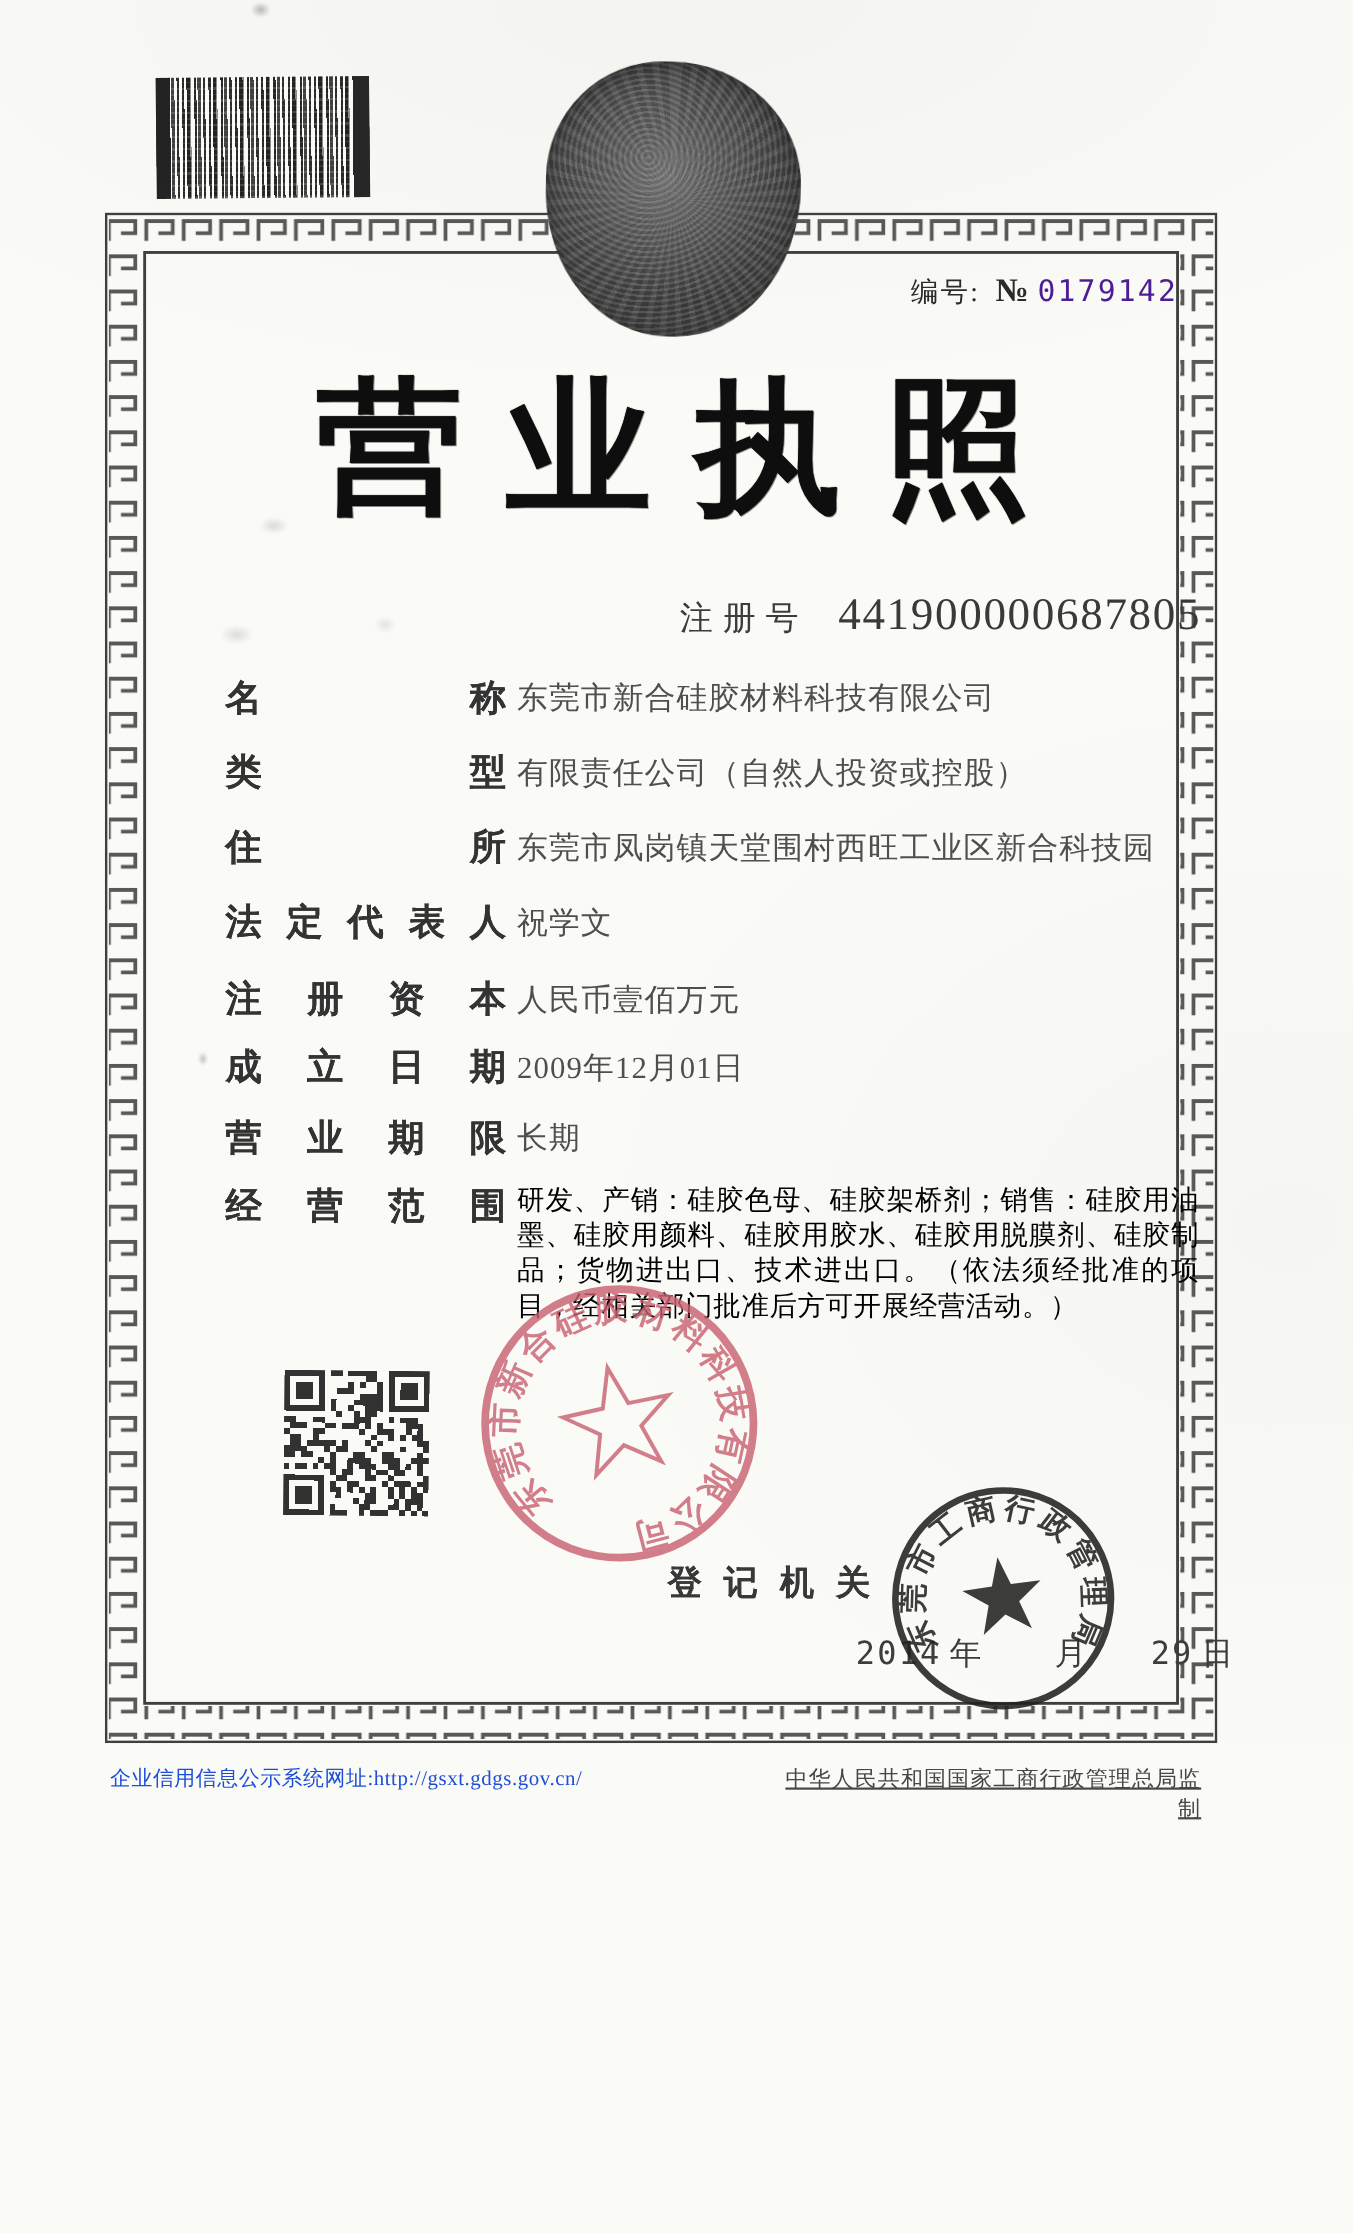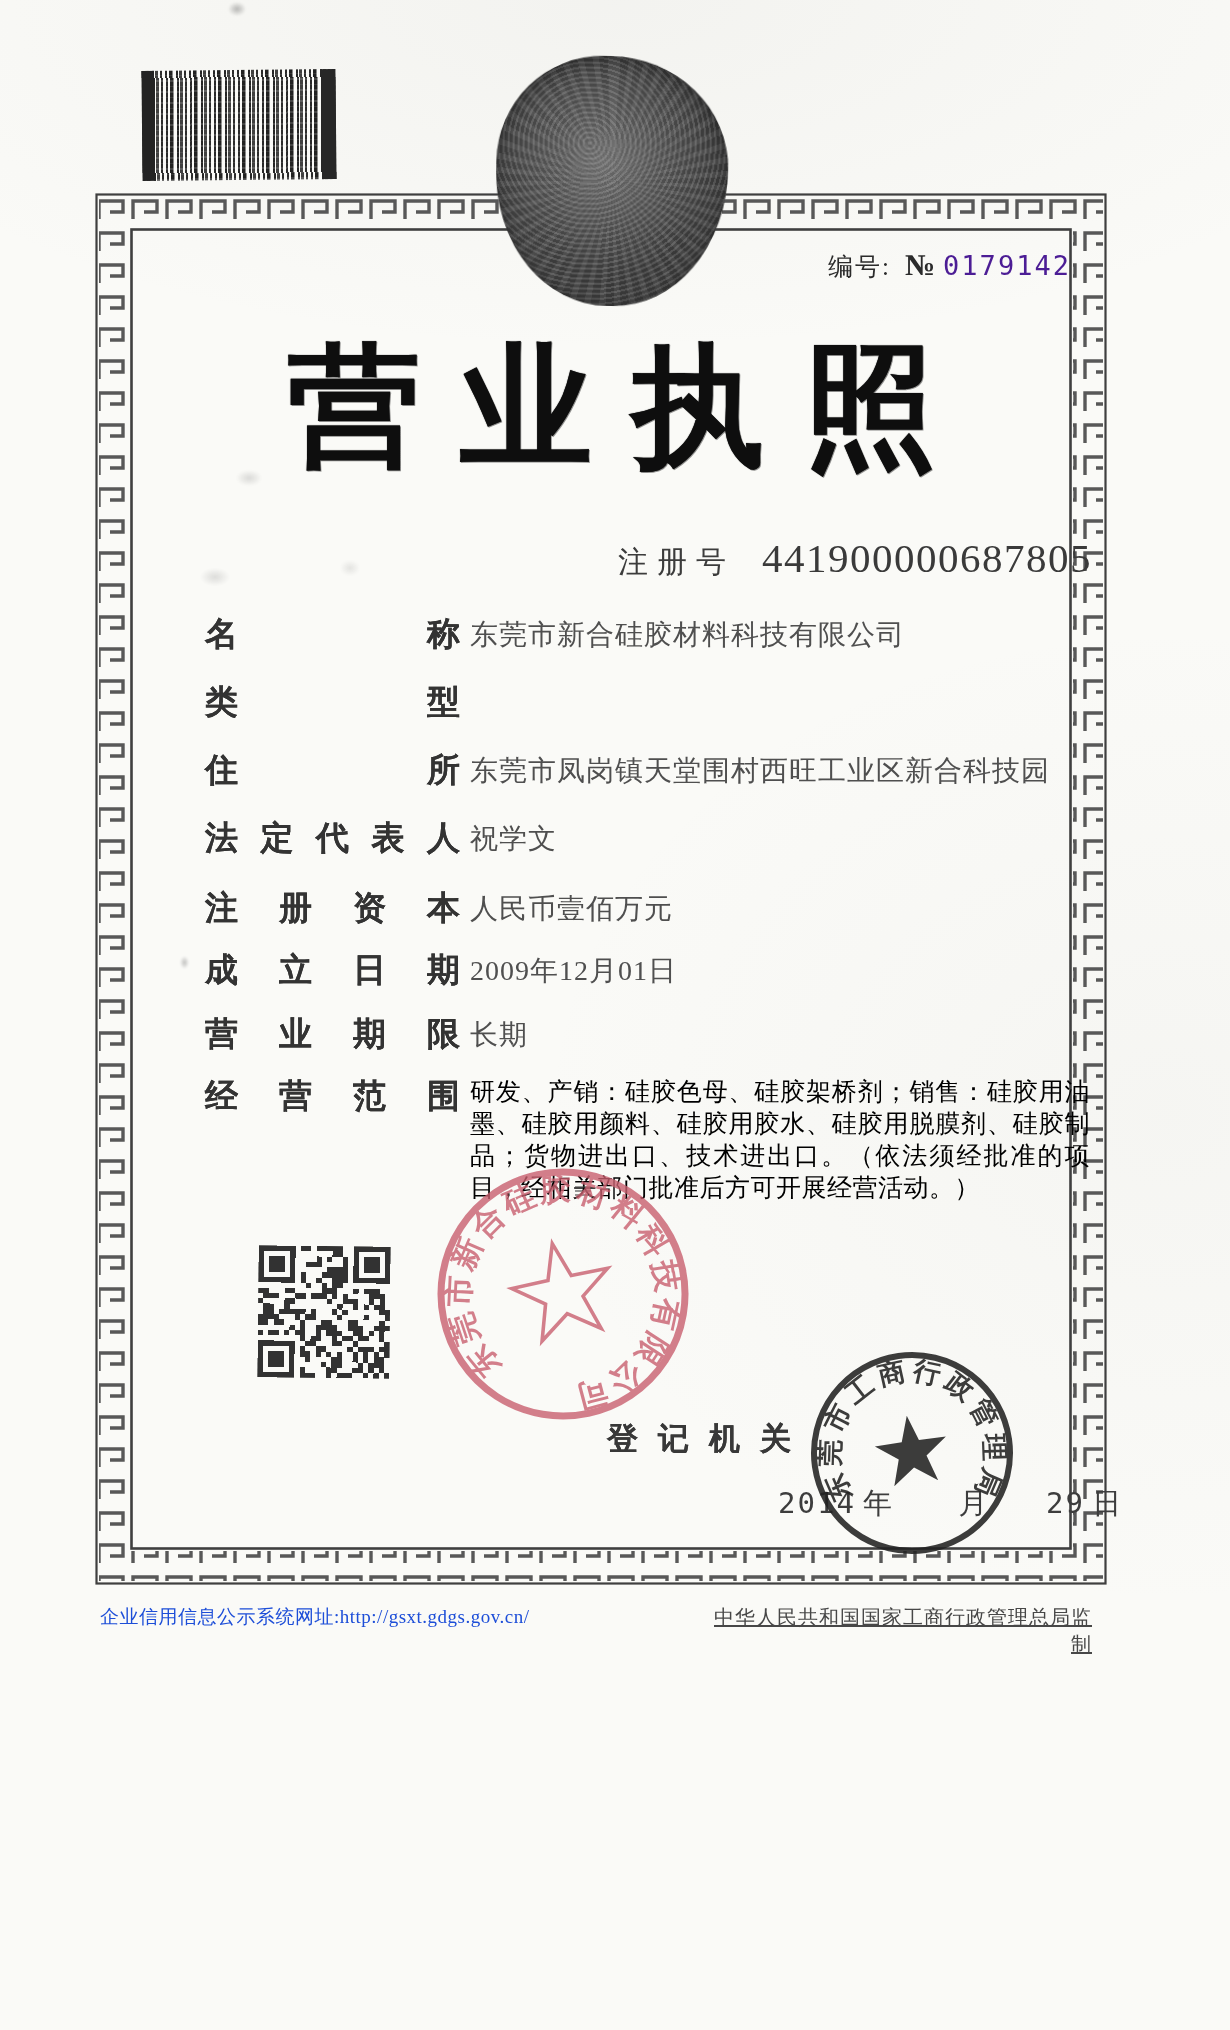--- a/index.html
+++ b/index.html
@@ -140,20 +140,21 @@
       <span>名</span>
       <span>称</span>
     </div>
   <div class="row-value">东莞市新合硅胶材料科技有限公司</div>
 </div>
 <div class="row" style="top:680px">
   <div class="row-label js-justify">
       <span>类</span>
       <span>型</span>
     </div>
+  <div class="row-value">有限责任公司（自然人投资或控股）</div>
 </div>
 <div class="row" style="top:748px">
   <div class="row-label js-justify">
       <span>住</span>
       <span>所</span>
     </div>
   <div class="row-value">东莞市凤岗镇天堂围村西旺工业区新合科技园</div>
 </div>
 <div class="row" style="top:816px">
   <div class="row-label js-justify">

